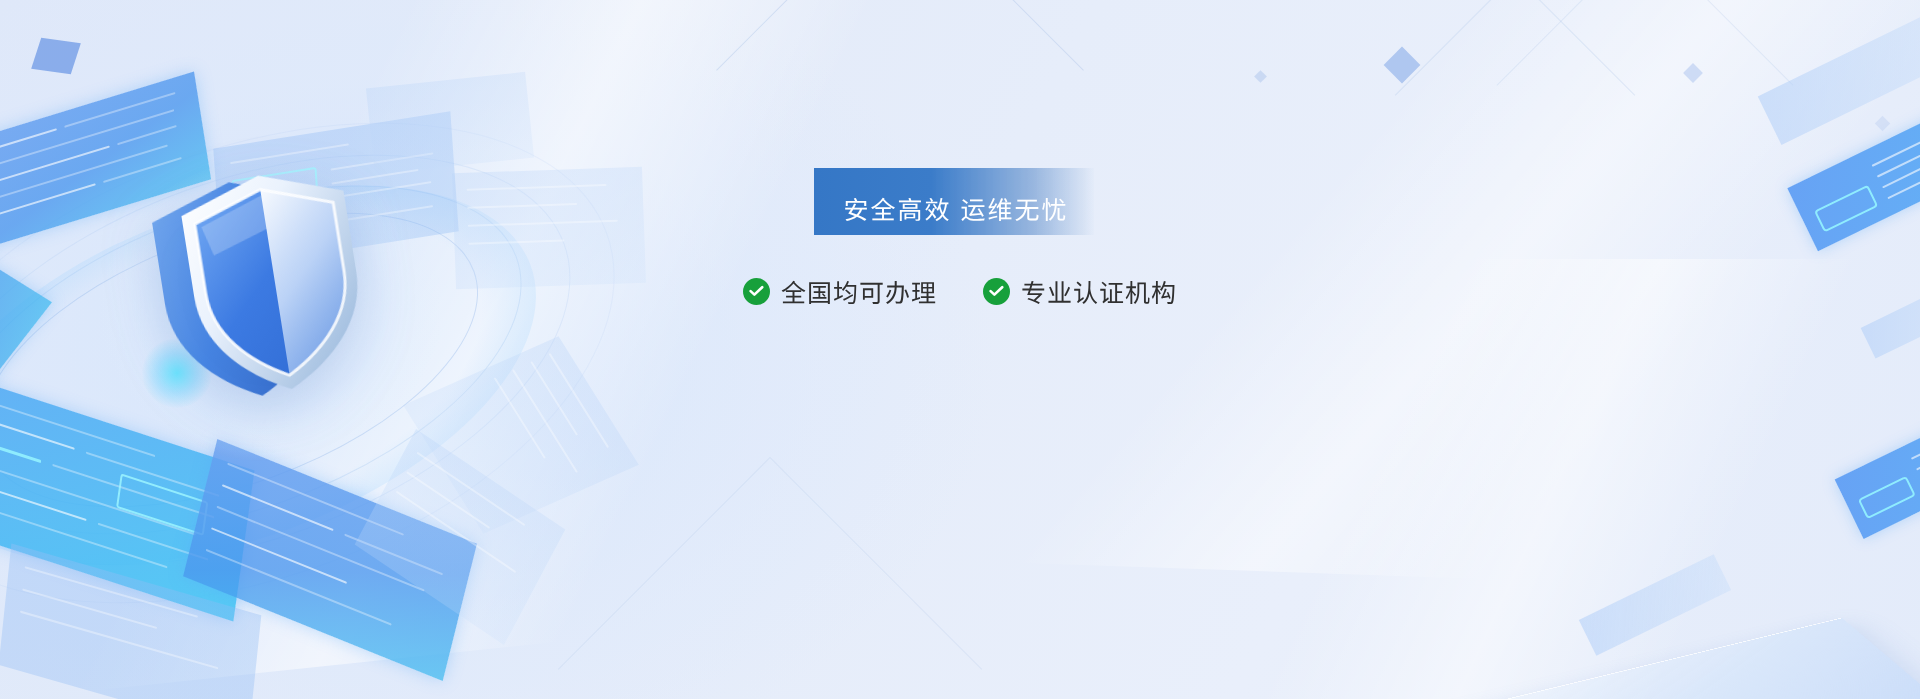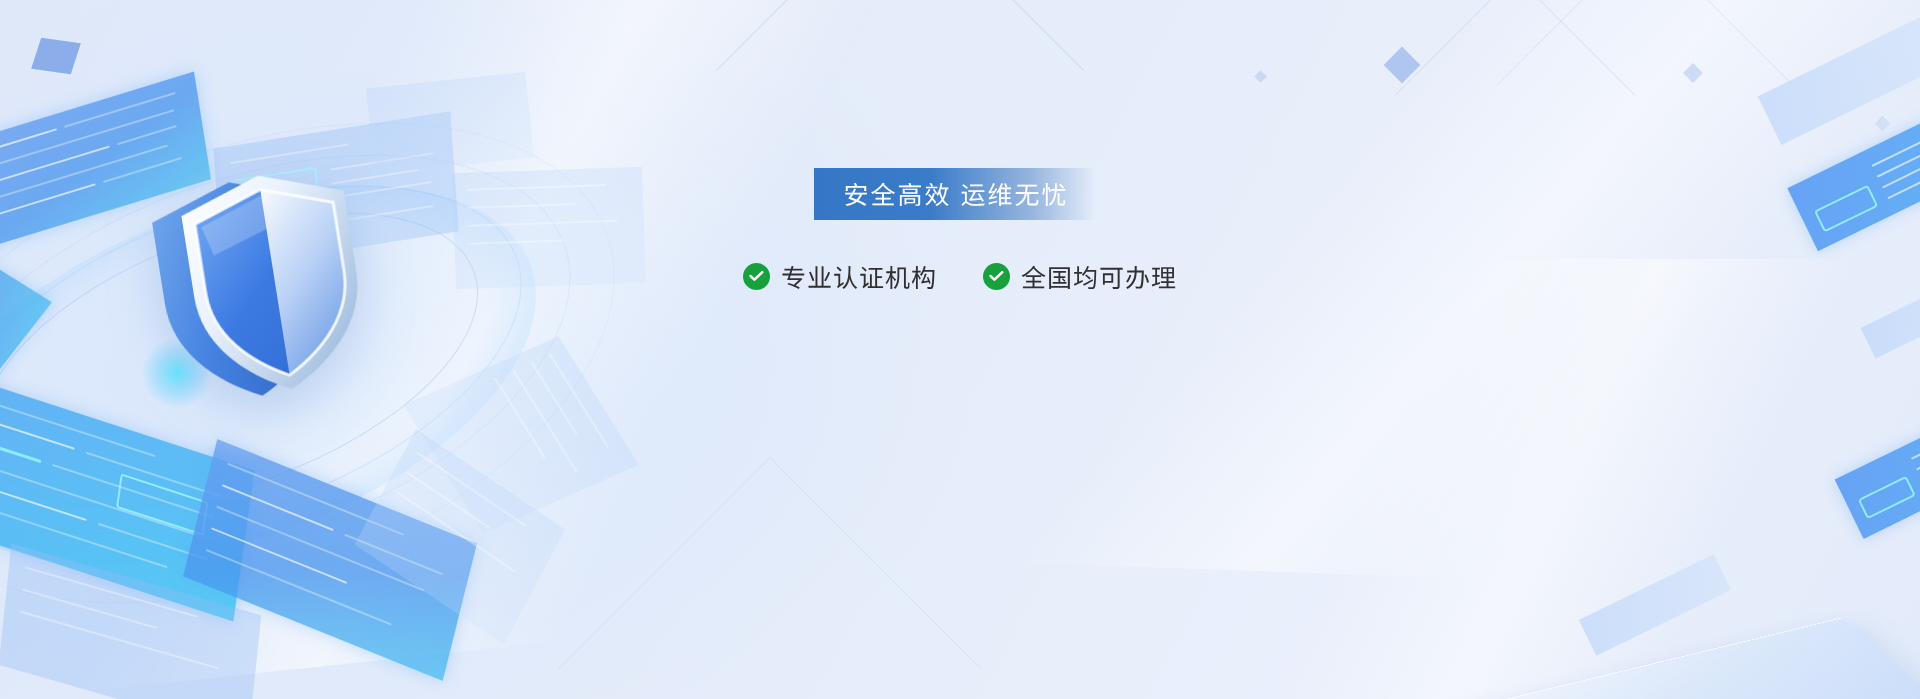--- a/index.html
+++ b/index.html
@@ -138,21 +138,21 @@
   
   .content{
     position:absolute;left:0;top:0;width:1920px;height:699px;
     display:flex;flex-direction:column;align-items:center;
     padding-top:168px;
   }
 
   .eyebrow{
     position:relative;
     display:inline-block;
-    padding:7px 26px 9px 30px;
+    padding:22px 26px 9px 30px;
     font-size:25px;
     letter-spacing:2px;
     color:#ffffff;
     background:linear-gradient(90deg,#3577c6 0%,#3b7cc9 42%,rgba(86,136,200,0.55) 78%,rgba(190,212,240,0.05) 100%);
     margin-left:-12px;
   }
 
   .headline{
     margin-top:12px;
     font-size:60px;
@@ -373,28 +373,28 @@
     </div>
 
     <div class="features">
 
       <div class="feature">
         <span class="check">
           <svg width="15" height="12" viewBox="0 0 15 12" xmlns="http://www.w3.org/2000/svg">
             <path d="M1.6 6.1 L5.4 9.6 L13.2 2.2" fill="none" stroke="#ffffff" stroke-width="2.6" stroke-linecap="round" stroke-linejoin="round"></path>
           </svg>
         </span>
-        <span>专业认证机构</span>
+        <span>全国均可办理</span>
       </div>
 
       <div class="feature">
         <span class="check">
           <svg width="15" height="12" viewBox="0 0 15 12" xmlns="http://www.w3.org/2000/svg">
             <path d="M1.6 6.1 L5.4 9.6 L13.2 2.2" fill="none" stroke="#ffffff" stroke-width="2.6" stroke-linecap="round" stroke-linejoin="round"></path>
           </svg>
         </span>
-        <span>全国均可办理</span>
+        <span>专业认证机构</span>
       </div>
 
     </div>
   </div>
 
 </div>
 
 </body></html>

